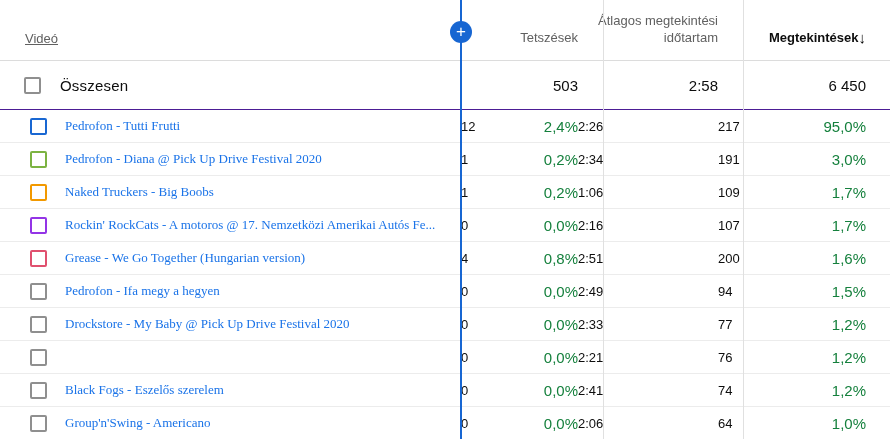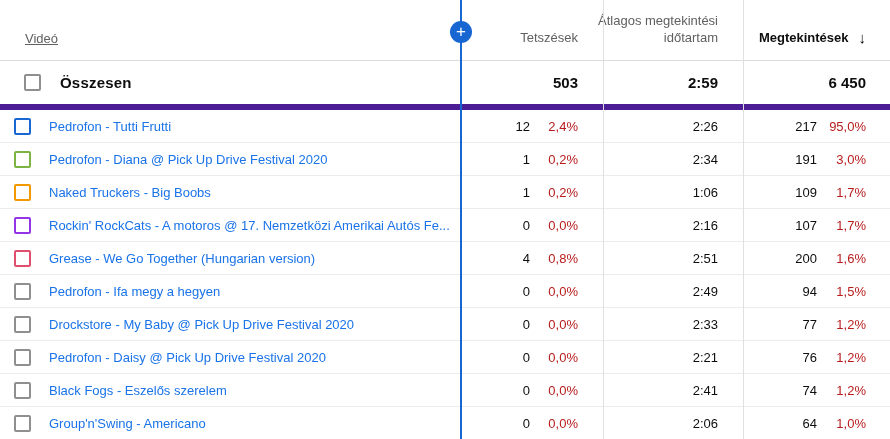--- a/index.html
+++ b/index.html
@@ -36,59 +36,58 @@
     font-size: 13px;
   }
   .hdr-video { padding: 0 0 14px 25px; text-decoration: underline; }
   .hdr-num { text-align: right; padding-bottom: 14px; line-height: 17px; }
   .hdr-sorted {
     color: #0d0d0d;
     font-weight: 700;
     display: flex;
     justify-content: flex-end;
     align-items: center;
-    gap: 10px;
     text-align: center;
   }
   .sort-arrow { font-size: 15px; font-weight: 400; color: #030303; }
 
   
   .totals-row {
     height: 49px;
     align-items: center;
-    border-bottom: 6px solid #4c1d95;
+    border-bottom: 1px solid #4c1d95;
     font-size: 15px;
-    font-weight: 700;
+    font-weight: 400;
     color: #0d0d0d;
   }
   .totals-label-cell { display: flex; align-items: center; padding-left: 24px; }
   .totals-label { margin-left: 19px; letter-spacing: .2px; }
   .num-right { text-align: right; padding-left: 15px; }
 
   
-  .title-cell { display: flex; align-items: center; padding-left: 14px; min-width: 0; }
+  .title-cell { display: flex; align-items: center; padding-left: 30px; min-width: 0; font-family: Liberation Serif, serif; }
   .row-title {
     margin-left: 18px;
     font-size: 13px;
     color: #1a73e8;
     text-decoration: none;
     white-space: nowrap;
     overflow: hidden;
     cursor: pointer;
   }
   .cb {
     width: 17px; height: 17px;
     flex: 0 0 17px;
     border: 2px solid #8f8f8f;
     border-radius: 2px;
     background: #fff;
     cursor: pointer;
   }
-  .cell-val { text-align: right; font-size: 13px; color: #0d0d0d; }
-  .cell-pct { text-align: right; font-size: 13px; color: #b91c1c; }
+  .cell-val { font-size: 13px; color: #0d0d0d; }
+  .cell-pct { text-align: right; font-size: 15px; color: #15803d; }
 
   
   .vsep { position: absolute; top: 0; bottom: 0; width: 1px; background: #e0e0e0; }
   .vsep.s1 { left: 603px; }
   .vsep.s2 { left: 743px; }
   .metric-divider { position: absolute; top: 0; bottom: 0; left: 460px; width: 2px; background: #1766d2; }
   .add-btn {
     position: absolute;
     left: 450px; top: 21px;
     width: 22px; height: 22px;
@@ -119,21 +118,21 @@
     </div>
     <div></div>
   </div>
 
   <div class="totals-row">
     <div class="totals-label-cell">
       <span class="cb"></span>
       <span class="totals-label">Összesen</span>
     </div>
     <div class="num-right">503</div>
-    <div class="num-right">2:59</div>
+    <div class="num-right">2:58</div>
     <div class="num-right">6 450</div>
     <div></div>
   </div>
 
   <div>
     <div class="data-row">
       <div class="title-cell">
         <span class="cb" style="border-color: rgb(25, 103, 210);"></span>
         <a class="row-title">Pedrofon - Tutti Frutti</a>
       </div>
@@ -219,21 +218,20 @@
       <div class="cell-pct">0,0%</div>
       <div class="cell-val">2:33</div>
       <div class="cell-val">77</div>
       <div class="cell-pct">1,2%</div>
       <div></div>
     </div>
 
     <div class="data-row">
       <div class="title-cell">
         <span class="cb" style="border-color: rgb(143, 143, 143);"></span>
-        <a class="row-title">Pedrofon - Daisy @ Pick Up Drive Festival 2020</a>
       </div>
       <div class="cell-val">0</div>
       <div class="cell-pct">0,0%</div>
       <div class="cell-val">2:21</div>
       <div class="cell-val">76</div>
       <div class="cell-pct">1,2%</div>
       <div></div>
     </div>
 
     <div class="data-row">

